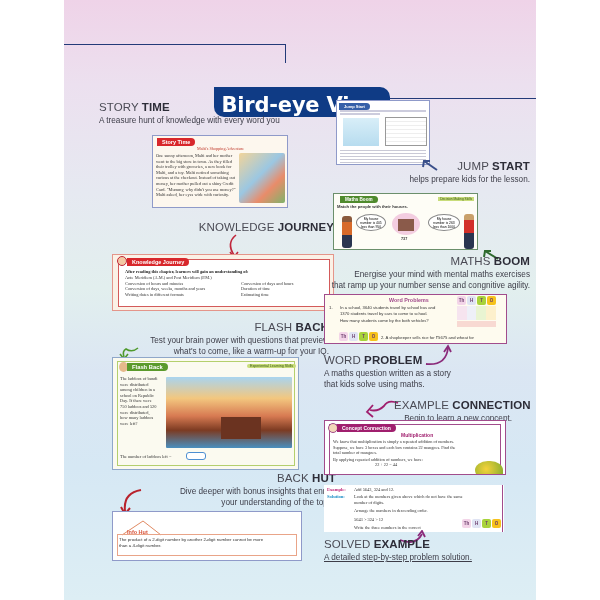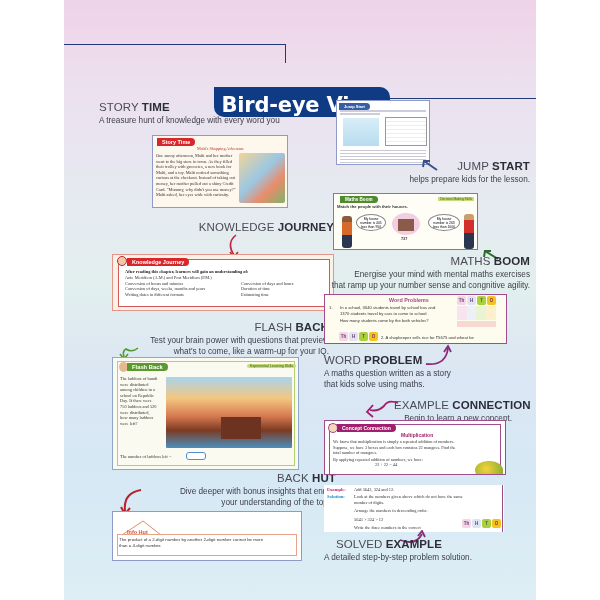--- a/index.html
+++ b/index.html
@@ -272,20 +272,20 @@
       <span style="background:#f3d4e8;">Th</span>
       <span style="background:#dfe3f3;">H</span>
       <span style="background:#a8d23a;">T</span>
       <span style="background:#f6c21c;">O</span>
     </div>
   </div>
   <svg class="arrow" style="left:334px;top:530px;" width="30" height="16">
     <path d="M2 10 Q18 16 24 4" stroke="#8a2a7a" stroke-width="1.8" fill="none"></path>
     <path d="M20 6 L24 1 L27 7" stroke="#8a2a7a" stroke-width="1.8" fill="none"></path>
   </svg>
-  <div class="sec-title" style="left:272px;top:538px;">
+  <div class="sec-title" style="left:260px;top:538px;">
     <span>SOLVED </span><b>EXAMPLE</b>
   </div>
-  <div class="sec-desc" style="left:260px;top:552px;width:200px;">
+  <div class="sec-desc" style="left:260px;top:552px;width:200px;text-decoration:underline;">
     <div>A detailed step-by-step problem solution.</div>
   </div>
 
 </div>
 
 </body></html>

